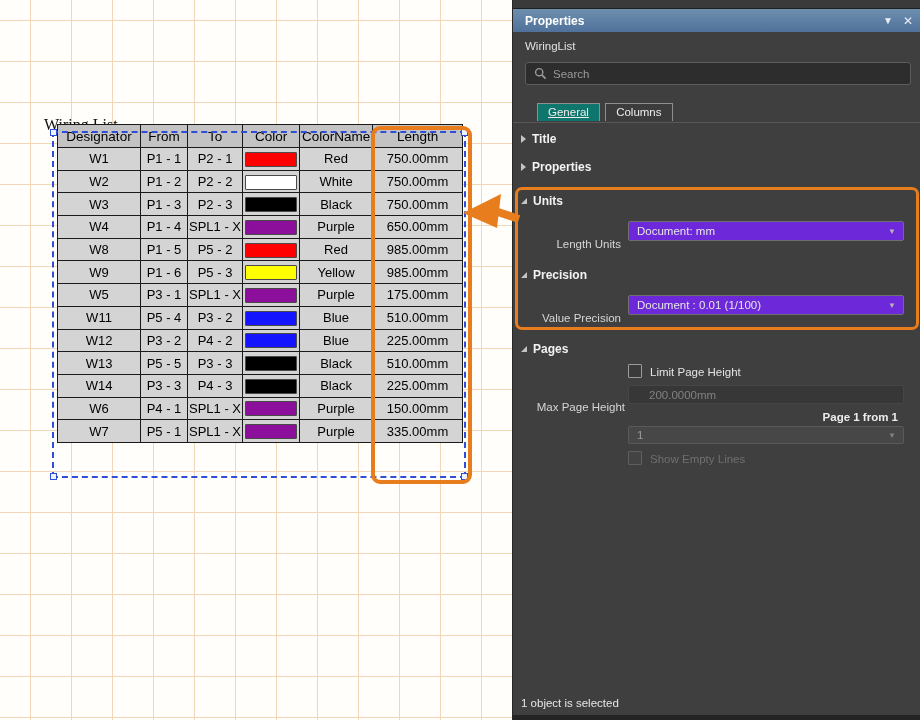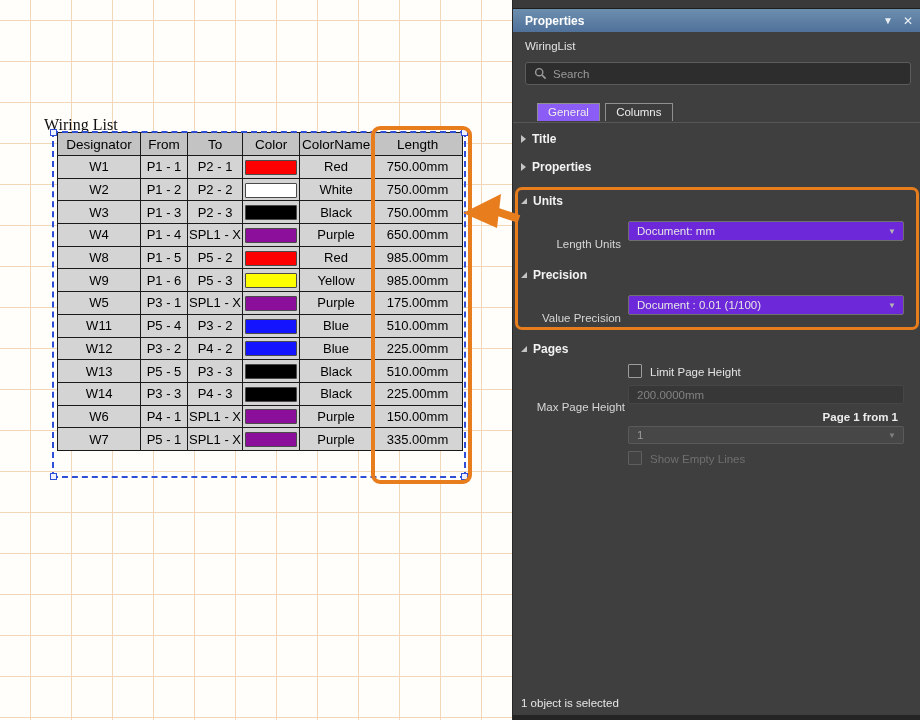--- a/index.html
+++ b/index.html
@@ -14,21 +14,21 @@
       linear-gradient(to right, #f1d6b8 1px, transparent 1px),
       linear-gradient(to bottom, #f1d6b8 1px, transparent 1px);
     background-size:41px 41px;
     background-position:30px 20px;
   }
   .wiring-title {
     position:absolute; left:44px; top:116px;
     font-size:16px; color:#111;font-family:Liberation Serif, serif;
   }
   table.wiring {
-    position:absolute; left:57px; top:132px;
+    position:absolute; left:57px; top:124px;
     border-collapse:collapse; table-layout:fixed;
     font-size:13px; color:#000; background:#d4d4d4;
   }
   table.wiring th, table.wiring td {
     border:1px solid #1a1a1a; text-align:center;
     height:22.7px; padding:0 1px; overflow:hidden; white-space:nowrap;
     font-weight:normal;
   }
   table.wiring th { background:#c3c3c3; height:23px; font-size:13.5px; }
   .swatch {
@@ -85,21 +85,21 @@
     background:transparent; border:none; outline:none; color:#cfcfcf;
     font-family:"Liberation Sans", sans-serif; font-size:11.5px; width:330px;
   }
   .searchbox input::placeholder { color:#9a9a9a; }
   .tabs { position:absolute; left:24px; top:103px; height:20px; }
   .tab {
     display:inline-block; padding:2px 10px 3px; margin-right:2px;
     border:1px solid #8f8f8f; border-bottom:none;
     background:#3c3c3c; color:#ececec; cursor:default;
   }
-  .tab.active { background:#8b5cf6; }
+  .tab.active { background:#0f766e;text-decoration:underline; }
   .tabline { position:absolute; left:0; top:122px; width:408px; height:1px; background:#575757; }
 
   .sect-head { position:absolute; left:8px; display:flex; align-items:center; gap:6px;
     font-weight:bold; font-size:12px; color:#f2f2f2; }
   .tri-collapsed { width:0; height:0; border-top:4px solid transparent;
     border-bottom:4px solid transparent; border-left:5px solid #c4c4c4; }
   .tri-expanded { width:0; height:0; border-top:6px solid transparent;
     border-right:6px solid #c4c4c4; }
 
   .fieldlabel { position:absolute; left:8px; width:100px; text-align:right; color:#d6d6d6;margin-top:12px; }
@@ -117,21 +117,21 @@
     border:1px solid #9c9c9c; border-radius:1px; }
   .checkbox.disabled { border-color:#5f5f5f; background:#434343; }
   .cb-label { position:absolute; color:#e3e3e3; }
   .cb-label.disabled { color:#6f6f6f; }
 
   .textinput {
     position:absolute; left:115px; width:276px; height:19px;
     background:#373737; border:1px solid #464646; border-radius:2px;
     color:#828282; display:flex; align-items:center;
   }
-  .textinput .val { margin-left:8px; }
+  .textinput .val { margin-left:20px; }
   .pagecounter { position:absolute; right:22px; top:411px; color:#ececec; font-weight:bold; }
   .statusbar { position:absolute; left:8px; top:697px; color:#e6e6e6; }
   .panel-bottom { position:absolute; left:0; bottom:0; width:408px; height:5px; background:#242424; }
 </style>
 </head>
 <body>
 
 <div class="canvas">
 
   <div class="wiring-title">Wiring List</div>

